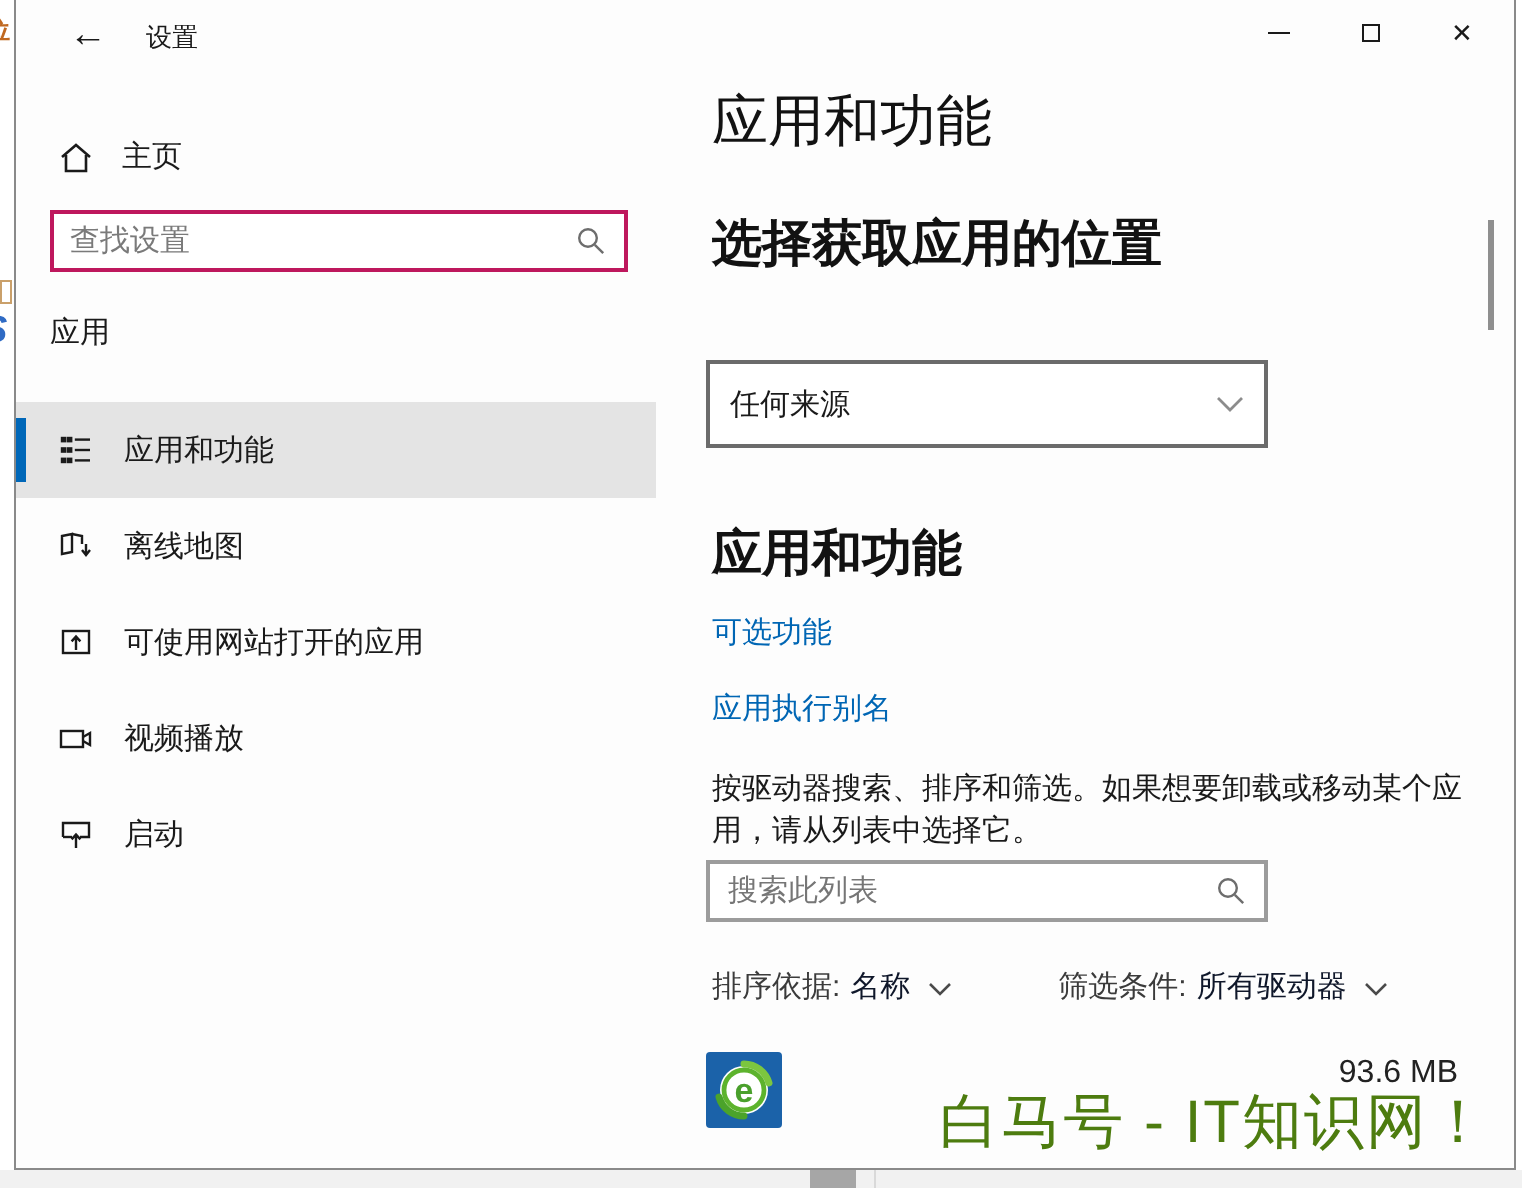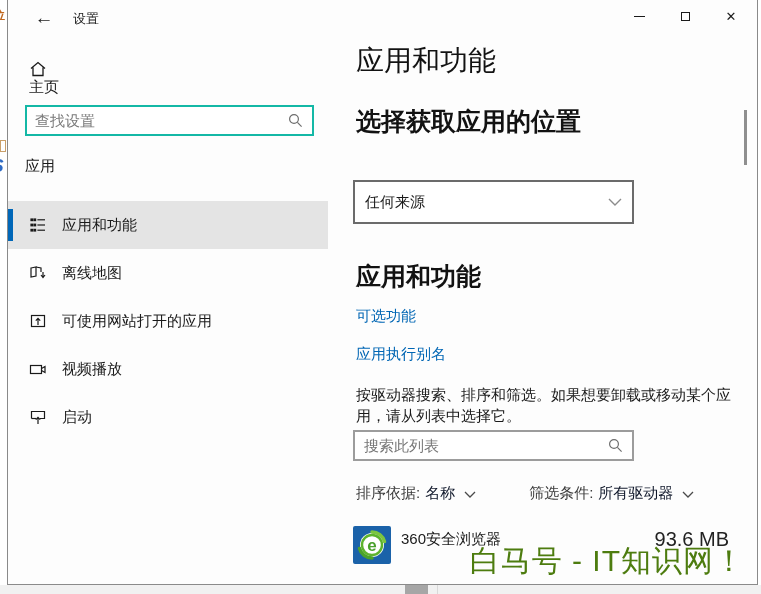--- a/index.html
+++ b/index.html
@@ -26,23 +26,23 @@
   }
   .titlebar { position:absolute; left:0; top:0; width:100%; height:36px; }
   .back-btn { position:absolute; left:16px; top:4px; width:40px; height:28px; display:flex; align-items:center; justify-content:center; font-size:19px; color:#1a1a1a; cursor:default; }
   .win-title { position:absolute; left:65px; top:10px; font-size:13px; color:#1a1a1a; }
   .caption-btns { position:absolute; right:3px; top:0; display:flex; }
   .cap-btn { width:46px; height:32px; display:flex; align-items:center; justify-content:center; font-size:13px; color:#1a1a1a; }
   .cap-min span { display:block; width:11px; height:1px; background:#1a1a1a; }
   .cap-max span { display:block; width:9px; height:9px; border:1px solid #1a1a1a; }
 
   
-  .home-row { position:absolute; left:21px; top:60px; display:flex; align-items:flex-start; height:28px;flex-direction:column; }
+  .home-row { position:absolute; left:21px; top:60px; display:flex; align-items:flex-end; gap:14px; height:28px; }
   .home-label { font-size:15px; }
-  .side-search { position:absolute; left:17px; top:105px; width:289px; height:31px; background:#fff; border:2px solid #14b8a6; display:flex; align-items:center; }
+  .side-search { position:absolute; left:17px; top:105px; width:289px; height:31px; background:#fff; border:2px solid #be185d; display:flex; align-items:center; }
   .side-search input { flex:1; border:none; outline:none; background:transparent; font-family:"Liberation Sans",sans-serif; font-size:15px; color:#1a1a1a; padding:0 6px 0 8px; }
   .side-search input::placeholder { color:#7a7a7a; opacity:1; }
   .search-glyph { margin-right:9px; display:flex; }
   .side-section { position:absolute; left:17px; top:157px; font-size:15px; font-weight:normal; }
   .nav { position:absolute; left:0; top:201px; width:320px; }
   .nav-item { position:relative; height:48px; display:flex; align-items:center; padding-left:21px; gap:15px; font-size:15px; }
   .nav-item.selected { background:#e4e4e4; }
   .nav-accent { position:absolute; left:0; top:8px; width:5px; height:32px; background:#0067b8; }
   .nav-icon { width:18px; height:18px; display:flex; }
 
@@ -61,21 +61,21 @@
   .list-search { position:absolute; left:345px; top:430px; width:281px; height:31px; background:#fff; border:2px solid #9c9c9c; display:flex; align-items:center; }
   .list-search input { flex:1; border:none; outline:none; background:transparent; font-family:"Liberation Sans",sans-serif; font-size:15px; color:#1a1a1a; padding:0 6px 0 9px; }
   .list-search input::placeholder { color:#767676; opacity:1; }
   .sort-row { position:absolute; left:348px; top:484px; display:flex; align-items:center; font-size:15px; color:#3b3b3b; }
   .sort-val { font-weight:normal; color:#0f172a; margin-left:5px; }
   .sort-chev { margin:2px 0 0 9px; display:flex; }
   .sort-gap { width:53px; }
   .app-row { position:absolute; left:345px; top:526px; width:376px; height:40px; }
   .app-icon { position:absolute; left:0; top:0; width:38px; height:38px; display:flex; }
   .app-name { position:absolute; left:48px; top:4px; font-size:15px; }
-  .app-size { position:absolute; right:0; top:2px; font-size:20px; color:#222; }
+  .app-size { position:absolute; right:0; top:2px; font-size:16px; color:#222; }
 
   .v-scroll { position:absolute; right:10px; top:110px; width:3px; height:55px; background:#8f8f8f; }
 
   
   .watermark { position:absolute; right:16px; top:541px; font-size:30px; font-weight:normal; color:#4d7c0f; letter-spacing:1px; white-space:nowrap; z-index:30; }
 
   svg { display:block; }
 </style>
 </head>
 <body>
@@ -246,21 +246,20 @@
     <span class="app-icon">
       <svg width="38" height="38" viewBox="0 0 38 38">
         <rect x="0" y="0" width="38" height="38" rx="2" fill="#1b62a9"></rect>
         <circle cx="19" cy="19" r="12" fill="#ffffff"></circle>
         <path d="M19 6 a13 13 0 0 1 12.5 9.5" fill="none" stroke="#7cc63f" stroke-width="3.5" stroke-linecap="round"></path>
         <path d="M19 32 a13 13 0 0 1 -12.5 -9.5" fill="none" stroke="#4ba32a" stroke-width="3.5" stroke-linecap="round"></path>
         <circle cx="19" cy="19" r="10" fill="none" stroke="#5db32d" stroke-width="2.4"></circle>
         <text x="19" y="25" text-anchor="middle" font-family="Liberation Sans, sans-serif" font-size="17" font-weight="bold" fill="#4aa02c">e</text>
       </svg>
     </span>
-    <span class="app-name">360安全浏览器</span>
     <span class="app-size">93.6 MB</span>
   </div>
 
   <div class="v-scroll"></div>
 
 </div>
 
 <div class="watermark">白马号 - IT知识网！</div>
 
 <div class="bottom-strip">

